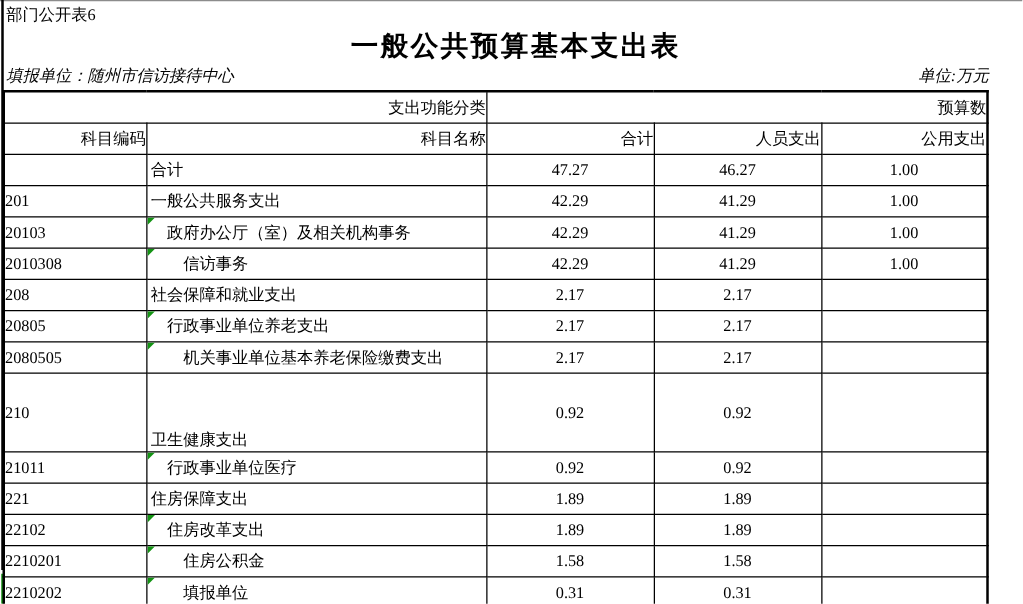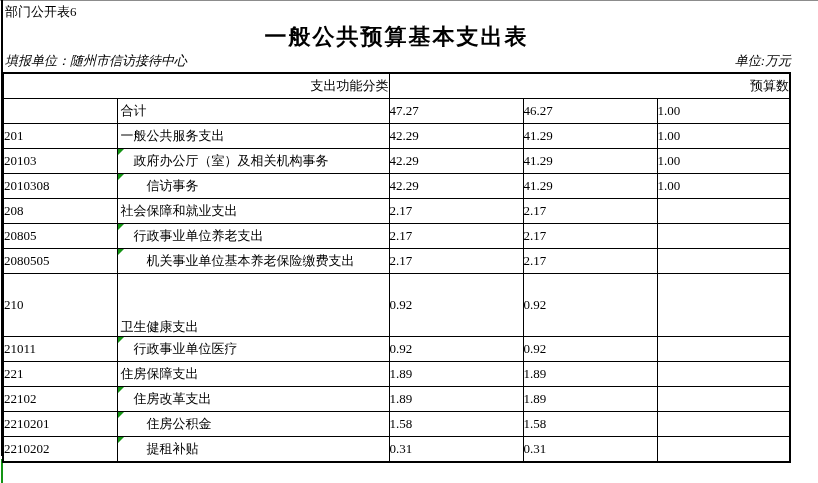--- a/index.html
+++ b/index.html
@@ -13,21 +13,21 @@
   #app{position:relative;width:744px;height:483px;background:#fff;}
 
   
   .top-edge{position:absolute;left:0;top:0;width:818px;height:1px;background:#8c8c8c;}
   .left-edge{position:absolute;left:1px;top:0;width:2px;height:456px;background:#000;}
   .green-edge{position:absolute;left:1px;top:459px;width:2px;height:24px;background:var(--flag-green,#149414);}
 
   .sheet-label{position:absolute;left:5px;top:4px;font-size:13px;line-height:16px;}
   .page-title{
     position:absolute;left:2px;top:24px;width:789px;
-    text-align:center;font-size:22px;font-weight:bold;letter-spacing:2px;line-height:26px;
+    text-align:center;font-size:22px;font-weight:bold;letter-spacing:2px;line-height:26px;padding-left:16px;
   }
   .meta-row{
     position:absolute;left:5px;top:53px;width:786px;
     display:flex;justify-content:space-between;align-items:flex-end;
     font-size:13px;line-height:16px;font-style:italic;
   }
 
   table.budget{
     position:absolute;left:2px;top:72px;
     width:789px;border-collapse:collapse;table-layout:fixed;
@@ -44,21 +44,21 @@
     padding:0;
     overflow:hidden;
     white-space:nowrap;
     font-weight:normal;
   }
   table.budget{border:2px solid #000;}
   th.group-head, th.col-head{text-align:right;font-size:13px;}
   td.code-cell{text-align:left;padding-left:3px;}
   td.name-cell{position:relative;text-align:left;}
   td.name-cell .cell-text{display:block;padding-left:3px;}
-  td.num-cell{text-align:left;padding-right:4px;}
+  td.num-cell{text-align:center;padding-right:4px;}
   .flag-triangle{
     position:absolute;left:0;top:0;width:0;height:0;display:none;
     border-top:6px solid var(--flag-green,#149414);
     border-right:6px solid transparent;
   }
   tr.flagged .flag-triangle{display:block;}
 </style>
 </head>
 <body>
 
@@ -81,20 +81,27 @@
         <col class="c-name">
         <col class="c-total">
         <col class="c-pers">
         <col class="c-publ">
     </colgroup>
     <thead>
       <tr>
         <th class="group-head" colspan="2">支出功能分类</th>
         <th class="group-head" colspan="3">预算数</th>
       </tr>
+      <tr>
+        <th class="col-head">科目编码</th>
+        <th class="col-head">科目名称</th>
+        <th class="col-head">合计</th>
+        <th class="col-head">人员支出</th>
+        <th class="col-head">公用支出</th>
+      </tr>
     </thead>
     <tbody id="table-body">
         <tr>
     <td class="code-cell"></td>
     <td class="name-cell">
 
       <span class="cell-text" style="padding-left: 3px;">合计</span>
     </td>
     <td class="num-cell">47.27</td>
     <td class="num-cell">46.27</td>
@@ -207,21 +214,21 @@
       <span class="cell-text" style="padding-left: 29px;">住房公积金</span>
     </td>
     <td class="num-cell">1.58</td>
     <td class="num-cell">1.58</td>
     <td class="num-cell"></td>
   </tr>
         <tr class="flagged">
     <td class="code-cell">2210202</td>
     <td class="name-cell">
       <span class="flag-triangle"></span>
-      <span class="cell-text" style="padding-left: 29px;">提租补贴</span>
+      <span class="cell-text" style="padding-left: 29px;">填报单位</span>
     </td>
     <td class="num-cell">0.31</td>
     <td class="num-cell">0.31</td>
     <td class="num-cell"></td>
   </tr>
       </tbody>
   </table>
 </div>
 
 </body></html>

